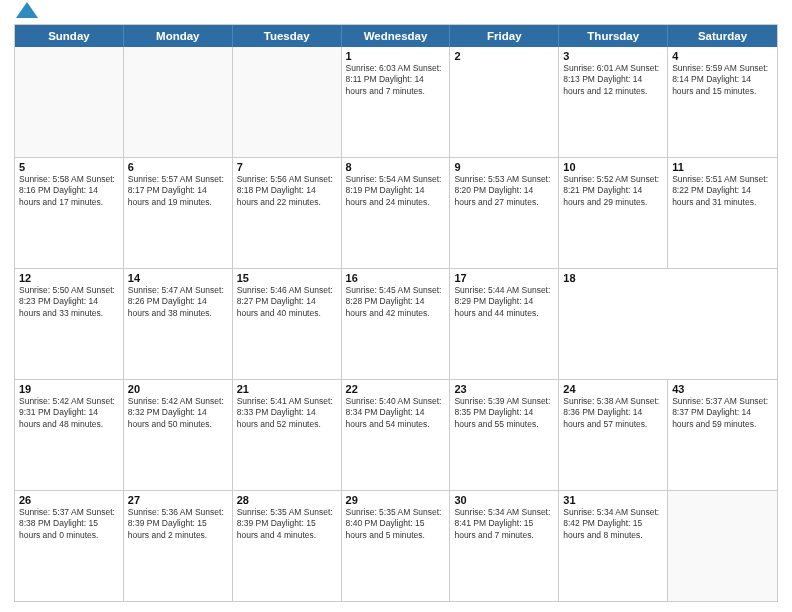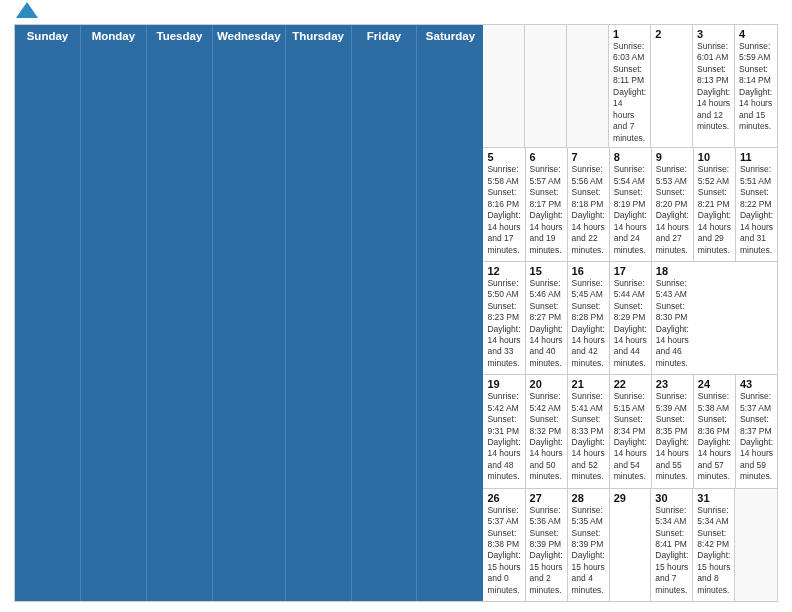--- a/index.html
+++ b/index.html
@@ -46,21 +46,21 @@
       color: #1a1a1a;
       line-height: 1.1;
     }
     .location {
       font-size: 14px;
       color: #333;
     }
     .calendar {
       flex: 1;
       display: flex;
-      flex-direction: row;
+      flex-direction: column;
       border: 1px solid #ccc;
     }
     .cal-header {
       display: grid;
       grid-template-columns: repeat(7, 1fr);
       background: #2e6da4;
     }
     .cal-header-cell {
       color: #fff;
       font-size: 11.5px;
@@ -125,22 +125,22 @@
       <div class="location"></div>
     </div>
   </div>
 
   <div class="calendar">
     <div class="cal-header">
     <div class="cal-header-cell">Sunday</div>
         <div class="cal-header-cell">Monday</div>
         <div class="cal-header-cell">Tuesday</div>
         <div class="cal-header-cell">Wednesday</div>
+        <div class="cal-header-cell">Friday</div>
         <div class="cal-header-cell">Thursday</div>
-        <div class="cal-header-cell">Friday</div>
         <div class="cal-header-cell">Saturday</div>
       </div>
     <div class="cal-body">
     <div class="cal-row">
           <div class="cal-cell empty"></div>
           <div class="cal-cell empty"></div>
           <div class="cal-cell empty"></div>
           <div class="cal-cell">
             <div class="day-num">1</div>
             <div class="cell-text">Sunrise: 6:03 AM
@@ -219,20 +219,27 @@
         </div>
         <div class="cal-row">
           <div class="cal-cell">
             <div class="day-num">12</div>
             <div class="cell-text">Sunrise: 5:50 AM
 Sunset: 8:23 PM
 Daylight: 14 hours
 and 33 minutes.</div>
           </div>
           <div class="cal-cell">
+            <div class="day-num">14</div>
+            <div class="cell-text">Sunrise: 5:47 AM
+Sunset: 8:26 PM
+Daylight: 14 hours
+and 38 minutes.</div>
+          </div>
+          <div class="cal-cell">
             <div class="day-num">15</div>
             <div class="cell-text">Sunrise: 5:46 AM
 Sunset: 8:27 PM
 Daylight: 14 hours
 and 40 minutes.</div>
           </div>
           <div class="cal-cell">
             <div class="day-num">16</div>
             <div class="cell-text">Sunrise: 5:45 AM
 Sunset: 8:28 PM
@@ -241,24 +248,20 @@
           </div>
           <div class="cal-cell">
             <div class="day-num">17</div>
             <div class="cell-text">Sunrise: 5:44 AM
 Sunset: 8:29 PM
 Daylight: 14 hours
 and 44 minutes.</div>
           </div>
           <div class="cal-cell">
             <div class="day-num">18</div>
-            <div class="cell-text">Sunrise: 5:43 AM
-Sunset: 8:30 PM
-Daylight: 14 hours
-and 46 minutes.</div>
           </div>
         </div>
         <div class="cal-row">
           <div class="cal-cell">
             <div class="day-num">19</div>
             <div class="cell-text">Sunrise: 5:42 AM
 Sunset: 9:31 PM
 Daylight: 14 hours
 and 48 minutes.</div>
           </div>
@@ -271,21 +274,21 @@
           </div>
           <div class="cal-cell">
             <div class="day-num">21</div>
             <div class="cell-text">Sunrise: 5:41 AM
 Sunset: 8:33 PM
 Daylight: 14 hours
 and 52 minutes.</div>
           </div>
           <div class="cal-cell">
             <div class="day-num">22</div>
-            <div class="cell-text">Sunrise: 5:15 AM
+            <div class="cell-text">Sunrise: 5:40 AM
 Sunset: 8:34 PM
 Daylight: 14 hours
 and 54 minutes.</div>
           </div>
           <div class="cal-cell">
             <div class="day-num">23</div>
             <div class="cell-text">Sunrise: 5:39 AM
 Sunset: 8:35 PM
 Daylight: 14 hours
 and 55 minutes.</div>
@@ -322,20 +325,24 @@
           </div>
           <div class="cal-cell">
             <div class="day-num">28</div>
             <div class="cell-text">Sunrise: 5:35 AM
 Sunset: 8:39 PM
 Daylight: 15 hours
 and 4 minutes.</div>
           </div>
           <div class="cal-cell">
             <div class="day-num">29</div>
+            <div class="cell-text">Sunrise: 5:35 AM
+Sunset: 8:40 PM
+Daylight: 15 hours
+and 5 minutes.</div>
           </div>
           <div class="cal-cell">
             <div class="day-num">30</div>
             <div class="cell-text">Sunrise: 5:34 AM
 Sunset: 8:41 PM
 Daylight: 15 hours
 and 7 minutes.</div>
           </div>
           <div class="cal-cell">
             <div class="day-num">31</div>

